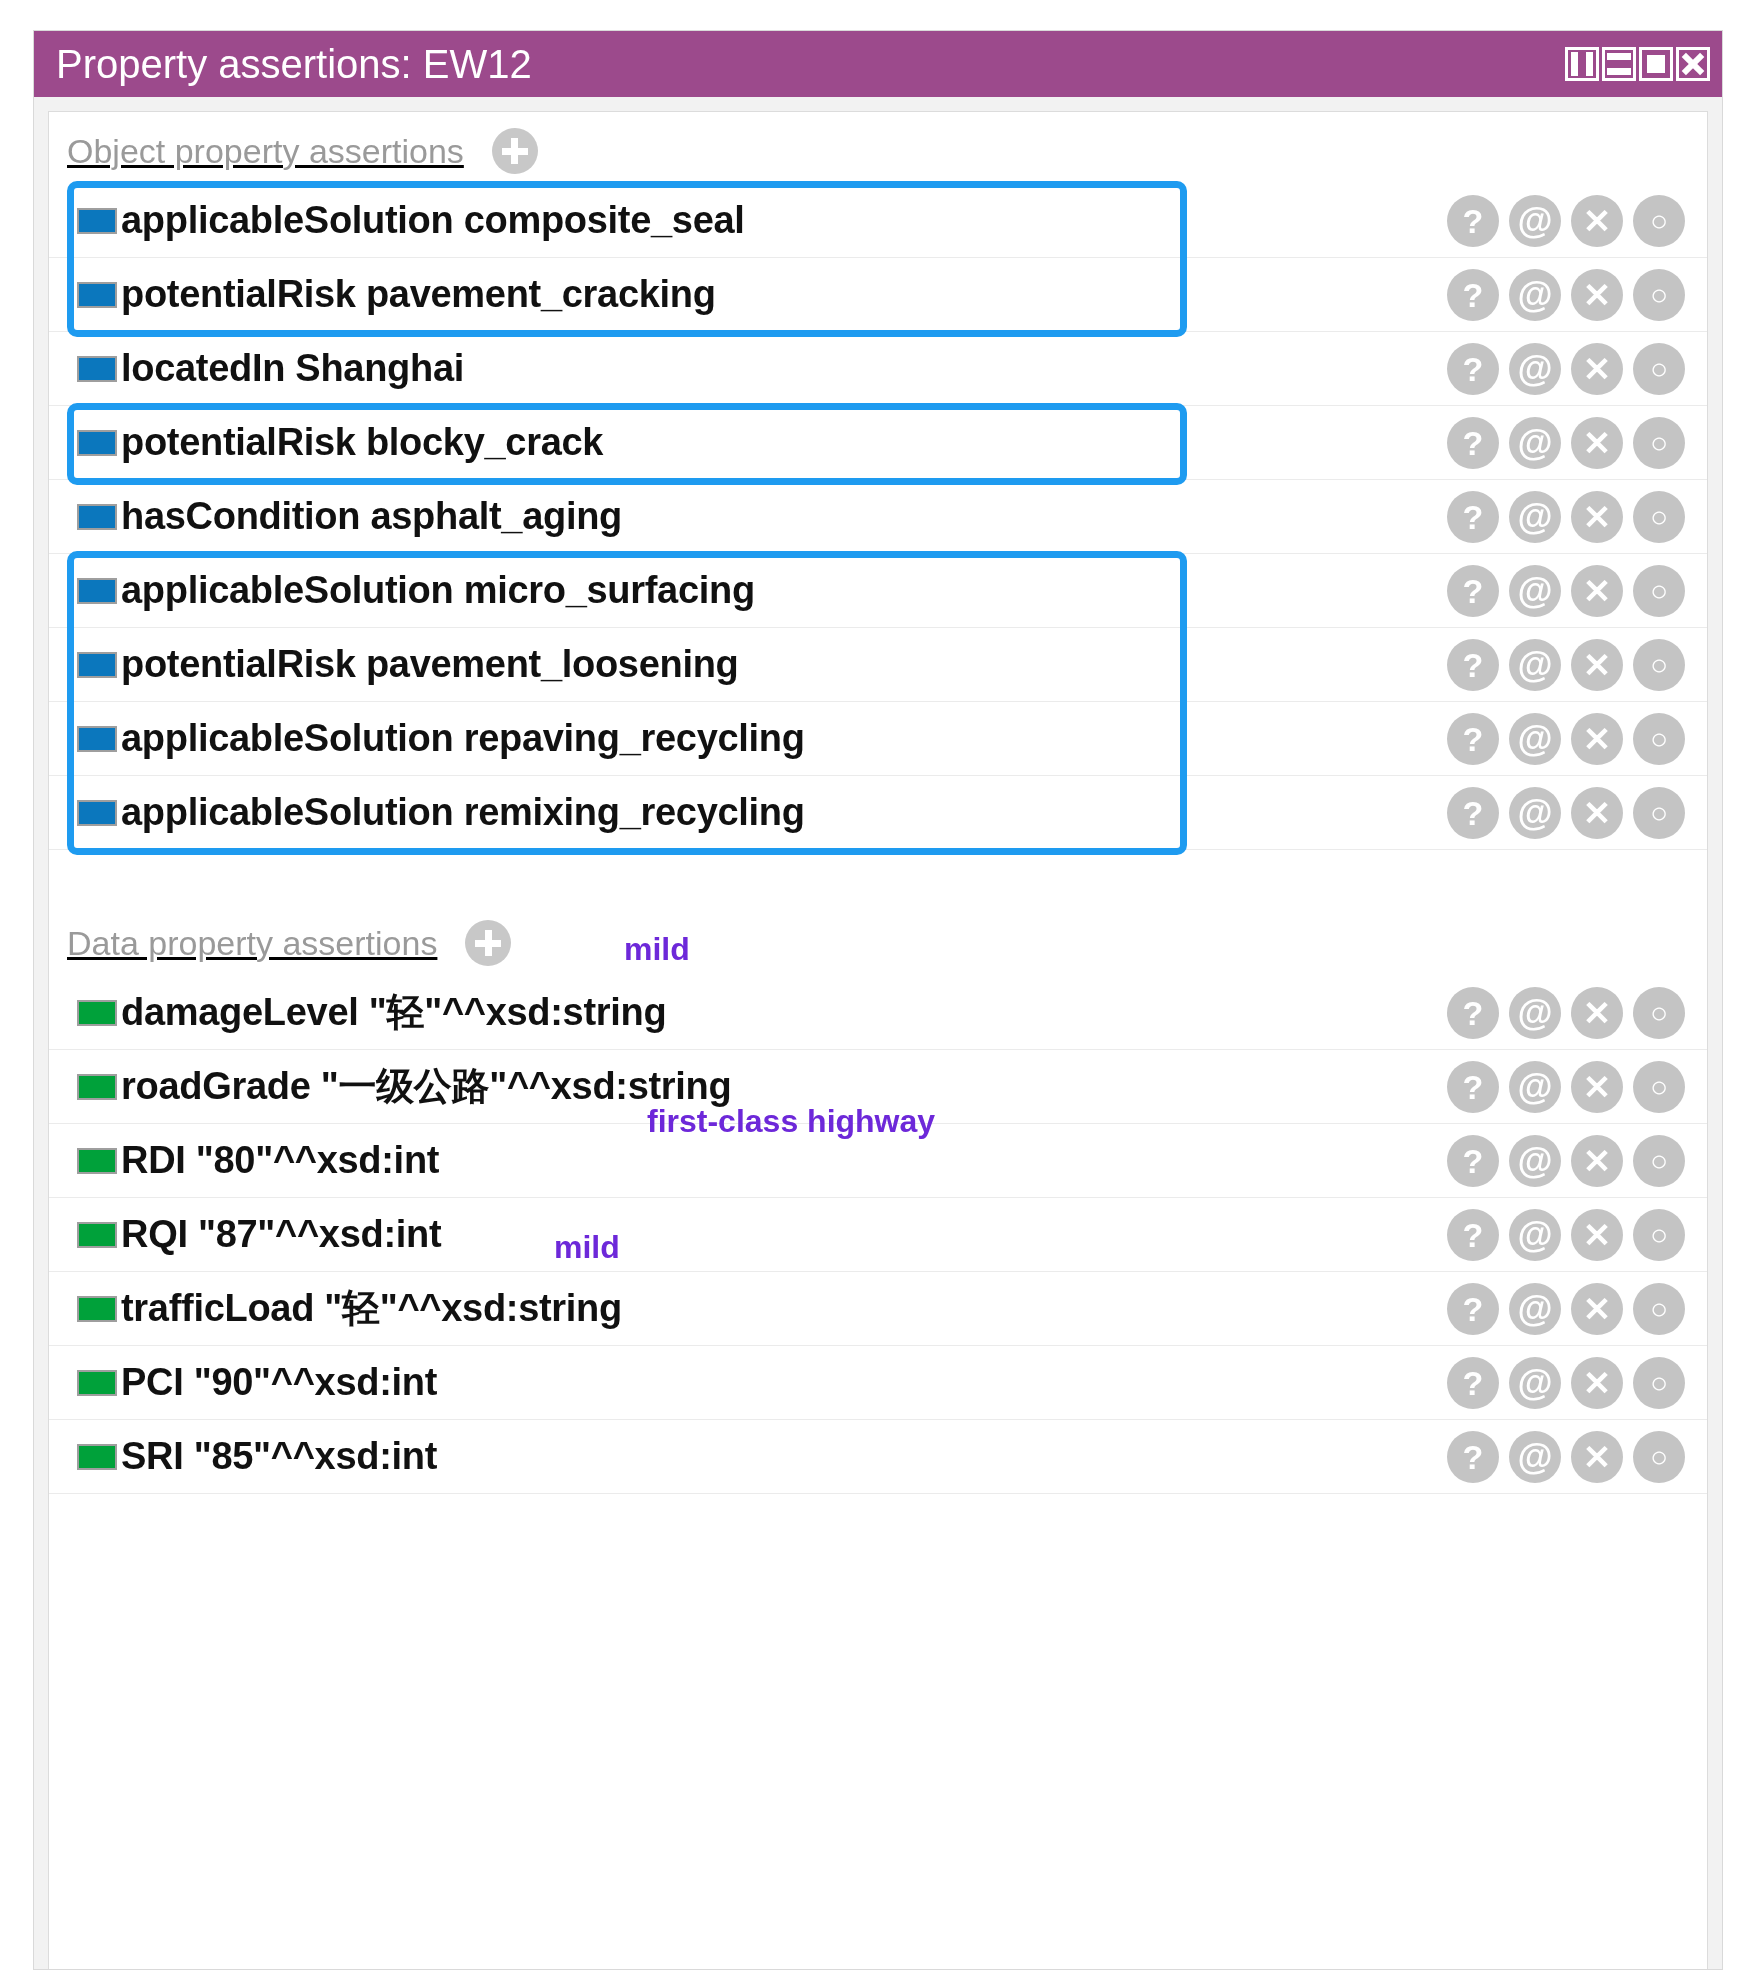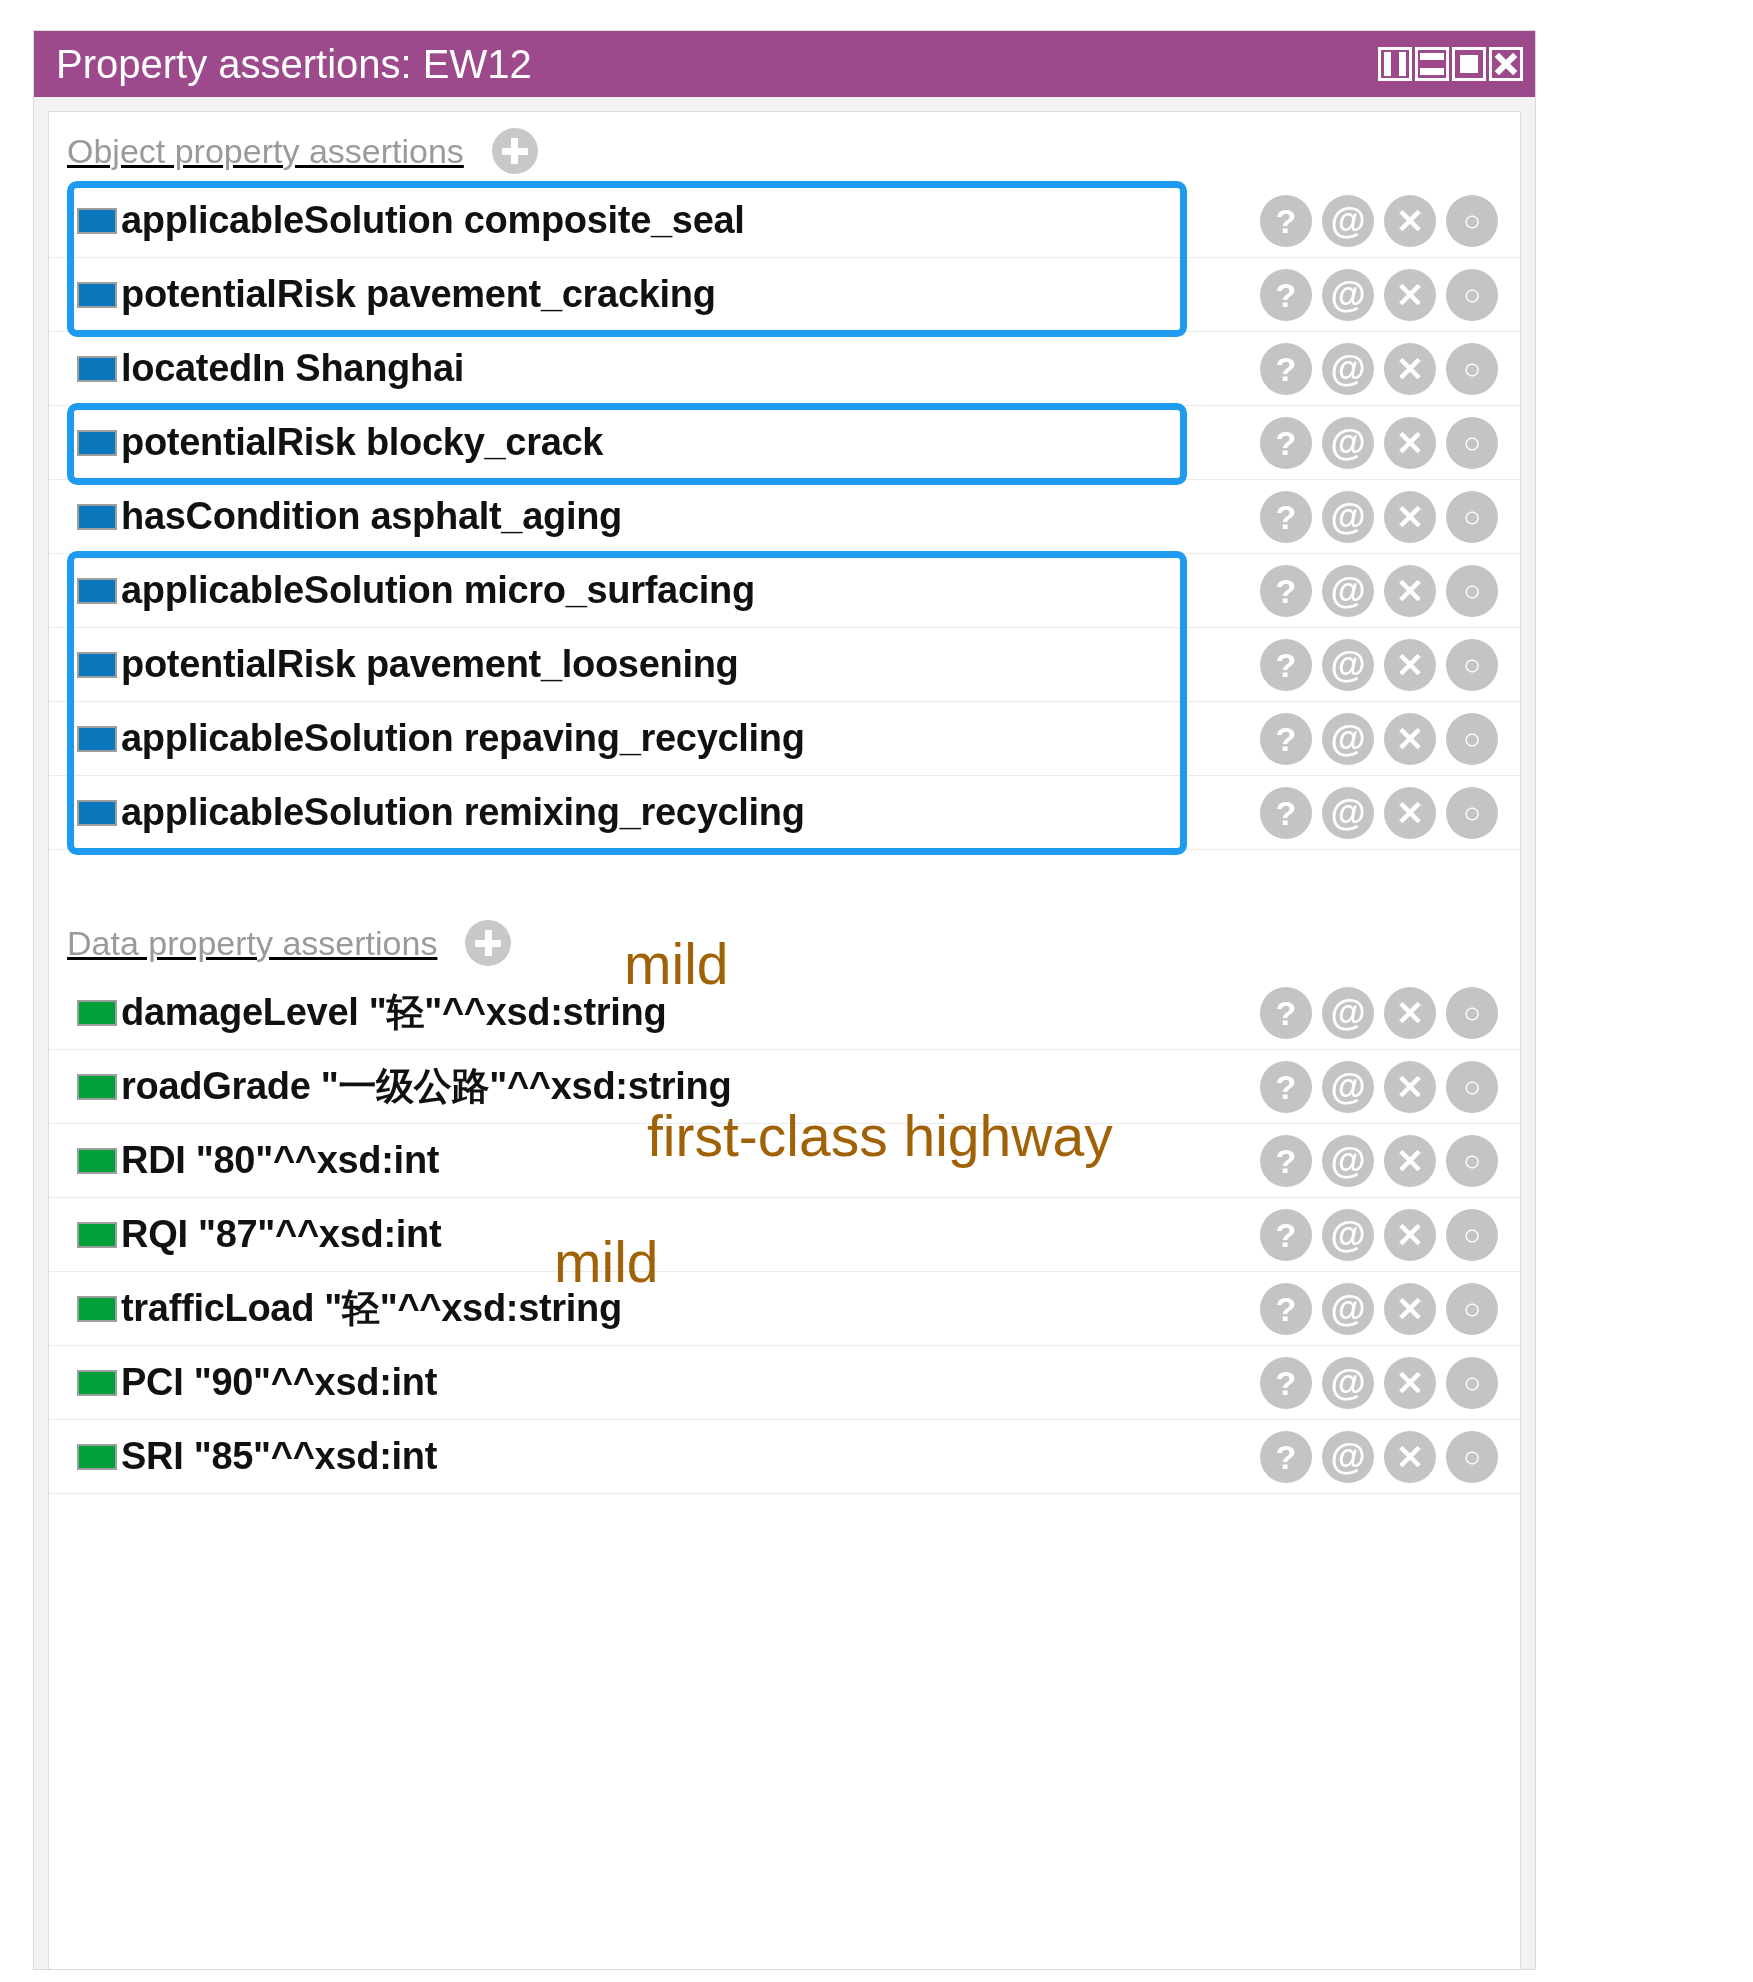--- a/index.html
+++ b/index.html
@@ -15,21 +15,21 @@
     height: 1982px;
     background: #ffffff;
     overflow: hidden;
   }
 
   
   .window {
     position: absolute;
     left: 33px;
     top: 30px;
-    width: 1503px;
+    width: 1690px;
     height: 1940px;
     background: #f2f2f2;
     border: 1px solid #d9d9d9;
     display: flex;
     flex-direction: column;
   }
 
   
   .titlebar {
     height: 66px;
@@ -194,23 +194,23 @@
     position: absolute;
     border: 7px solid #1e9bf0;
     border-radius: 10px;
     pointer-events: none;
     background: transparent;
   }
 
   
   .anno {
     position: absolute;
-    color: #a16207;
-    font-size: 57px;
-    font-weight: 400;
+    color: #6d28d9;
+    font-size: 32px;
+    font-weight: 700;
     white-space: nowrap;
     font-family: "Liberation Sans", sans-serif;
   }
 
   .spacer { height: 54px; }
 </style>
 </head>
 <body>
 
 <div id="root">

